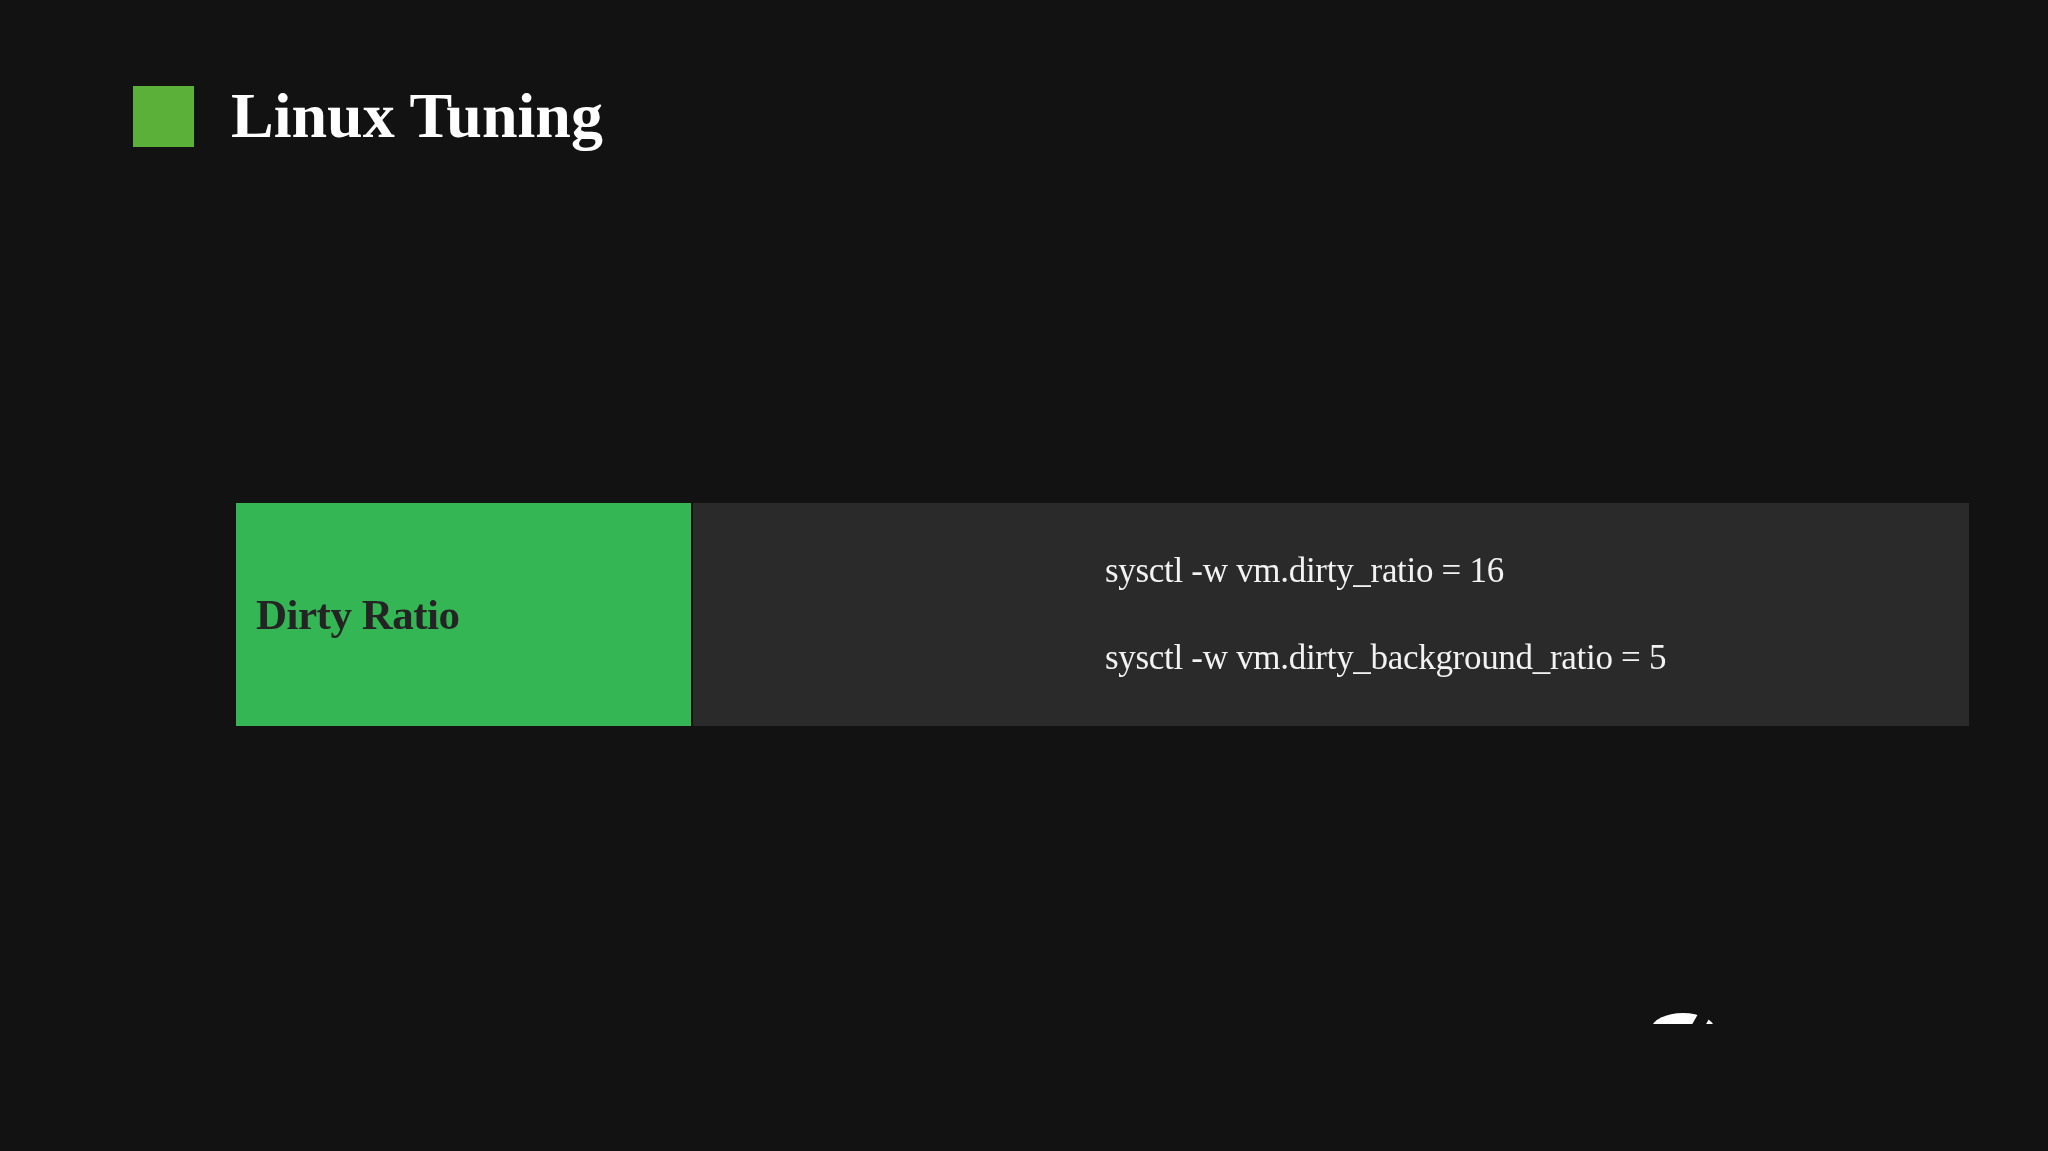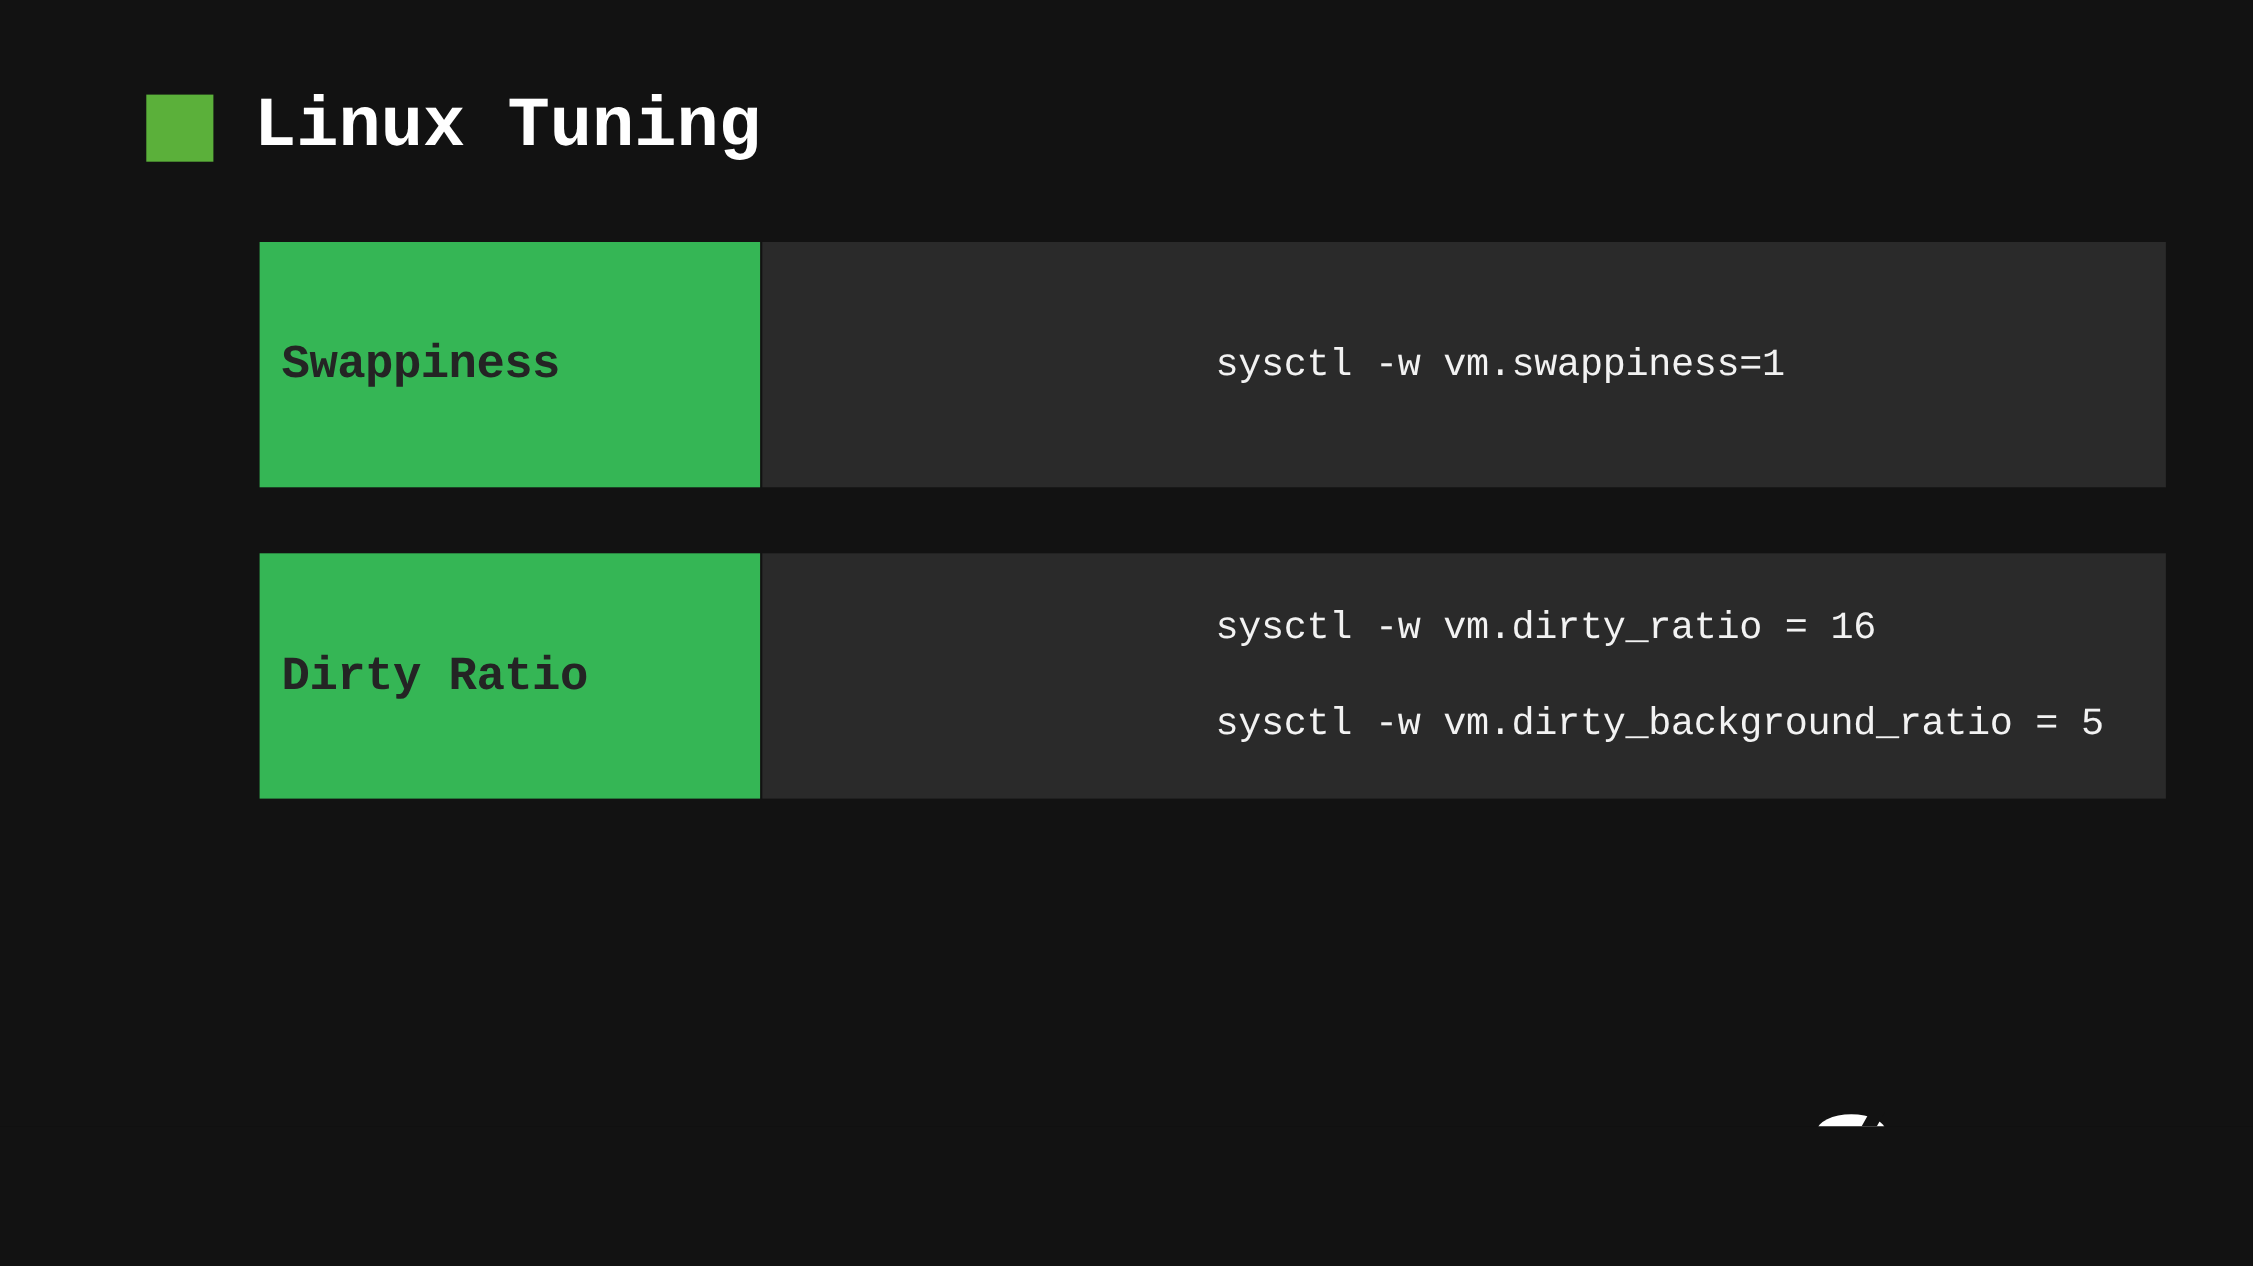--- a/index.html
+++ b/index.html
@@ -5,21 +5,21 @@
   html, body {
     margin: 0;
     padding: 0;
     background: #121212;
   }
   .slide {
     position: relative;
     width: 2048px;
     height: 1024px;
     background: var(--background, #121212);
-    font-family: Liberation Mono, monospace;
+    font-family: Liberation Serif, serif;
     overflow: hidden;
   }
 
   
   .title-bullet {
     position: absolute;
     left: 133px;
     top: 86px;
     width: 61px;
     height: 61px;
@@ -106,28 +106,20 @@
   }
 </style>
 </head>
 <body>
 
 <div class="slide">
 
   <div class="title-bullet"></div>
   <h1 class="slide-title">Linux Tuning</h1>
 
-  <section class="row row-1">
-    <div class="row-label">
-      <span>Swappiness</span>
-    </div>
-    <div class="row-content">
-      <div class="cmd">sysctl -w vm.swappiness=1</div>
-    </div>
-  </section>
 
   <section class="row row-2">
     <div class="row-label">
       <span>Dirty Ratio</span>
     </div>
     <div class="row-content">
       <div class="cmd">sysctl -w vm.dirty_ratio = 16</div>
       <div class="cmd">sysctl -w vm.dirty_background_ratio = 5</div>
     </div>
   </section>

